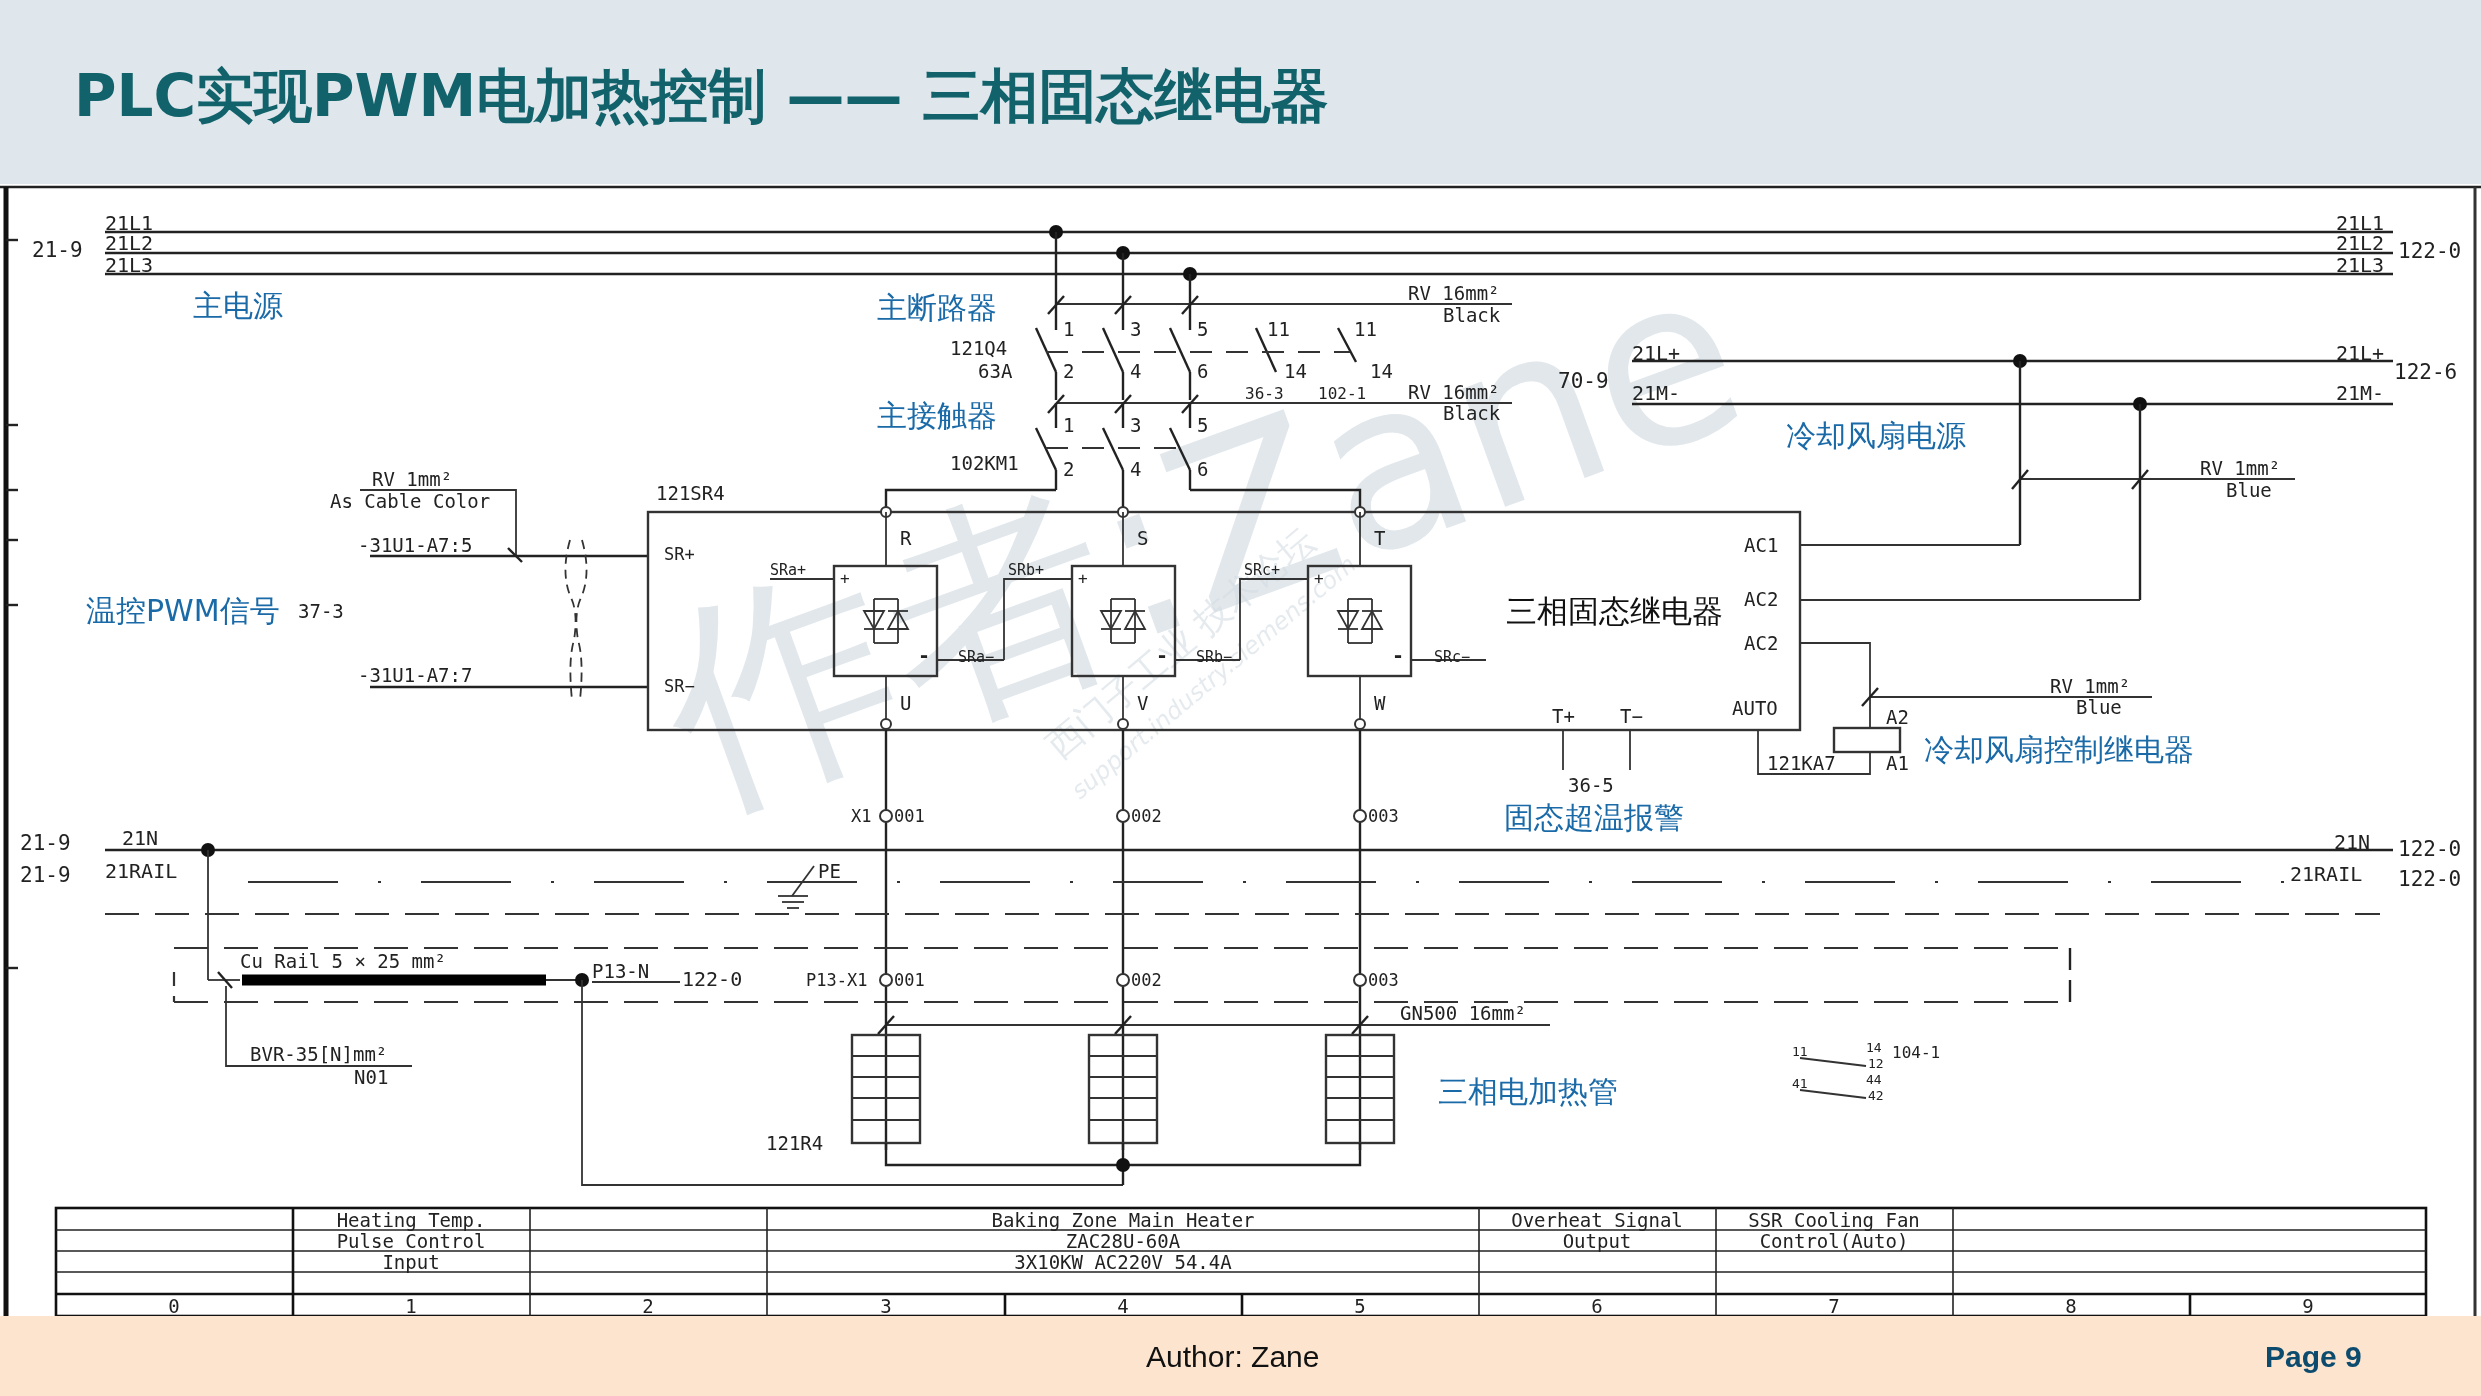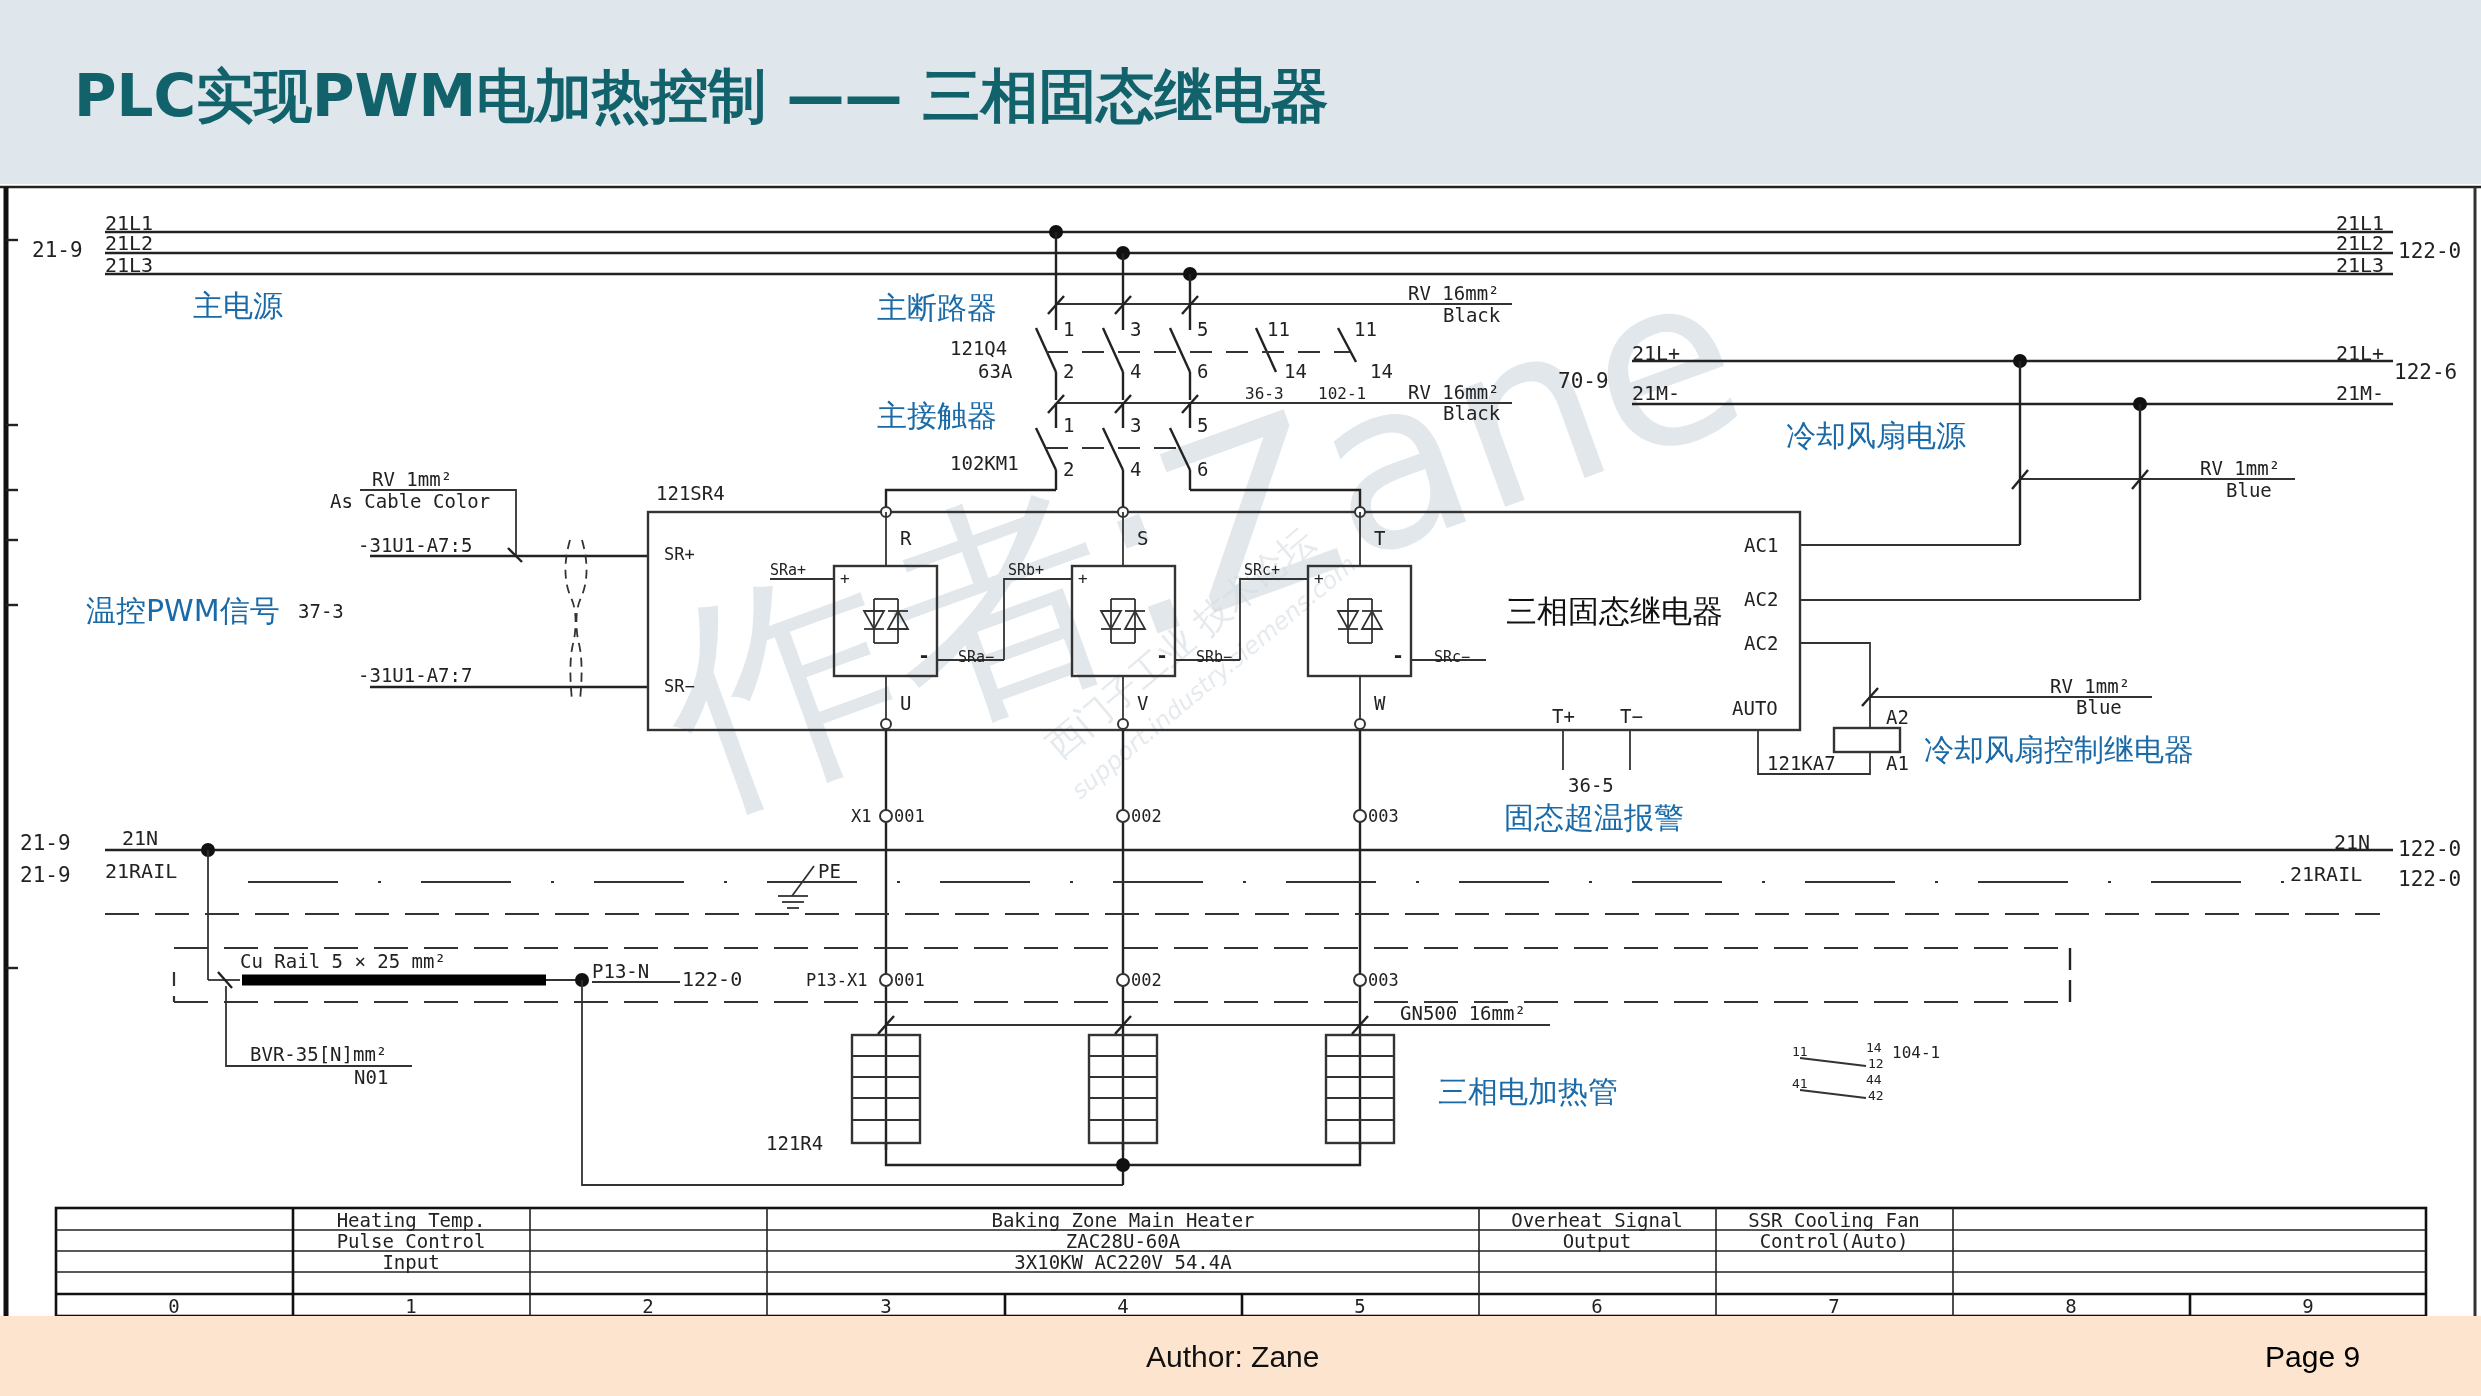--- a/index.html
+++ b/index.html
@@ -2,21 +2,21 @@
 <html><head>
 <meta charset="utf-8">
 <style>
   html, body { margin: 0; padding: 0; }
   body { width: 2481px; height: 1396px; position: relative; overflow: hidden; background: #ffffff; font-family: "Liberation Sans", "DejaVu Sans", sans-serif; }
   .header { position: absolute; left: 0; top: 0; width: 2481px; height: 184px; background: #dfe6ec; }
   .title { position: absolute; left: 74px; top: 58px; font-size: 58px; font-weight: bold; color: #11626b; letter-spacing: 0px; white-space: nowrap; font-family: "DejaVu Sans", "Liberation Sans", sans-serif; }
   .canvas { position: absolute; left: 0; top: 184px; width: 2481px; height: 1132px; background: #ffffff; }
   .footer { position: absolute; left: 0; top: 1316px; width: 2481px; height: 80px; background: #fce4cf; }
   .author { position: absolute; left: 1146px; top: 24px; font-size: 30px; color: #111; white-space: nowrap; }
-  .page { position: absolute; left: 2265px; top: 24px; font-size: 30px; color: #000000; white-space: nowrap; }
+  .page { position: absolute; left: 2265px; top: 24px; font-size: 30px; color: #0c4a6e; white-space: nowrap; font-weight: bold; }
   svg text { font-family: "DejaVu Sans Mono", "Liberation Mono", monospace; fill: #222; }
   svg .cn { font-family: "DejaVu Sans", "Liberation Sans", sans-serif; fill: #1a6aa8; }
   svg .cnb { font-family: "DejaVu Sans", "Liberation Sans", sans-serif; fill: #111; }
   svg .ln { stroke: #222; stroke-width: 2.4; fill: none; }
   svg .lnt { stroke: #333; stroke-width: 1.8; fill: none; }
   svg .dash { stroke: #333; stroke-width: 2.2; fill: none; stroke-dasharray: 34 16; }
   svg .dashdot { stroke: #333; stroke-width: 2.2; fill: none; stroke-dasharray: 90 40 3 40; }
   svg .box { stroke: #333; stroke-width: 2.4; fill: none; }
   svg .rail { stroke: #000; stroke-width: 11; }
   svg .dot { fill: #111; }

